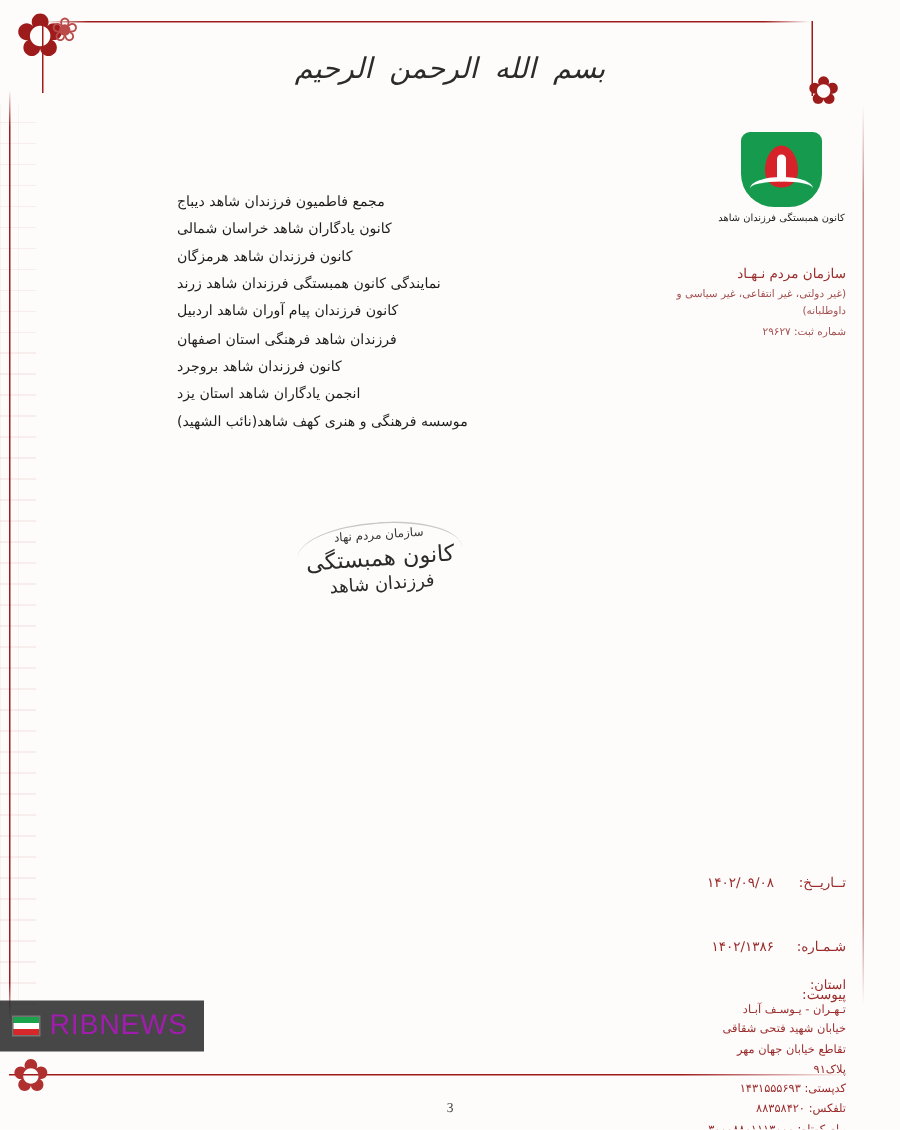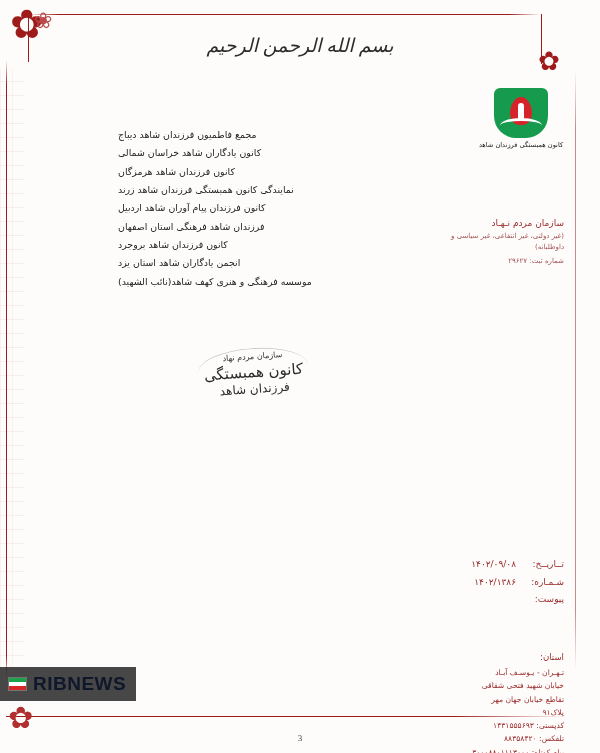--- a/index.html
+++ b/index.html
@@ -110,21 +110,21 @@
       repeating-linear-gradient(90deg, rgba(158,27,27,0.25) 0px, rgba(158,27,27,0.25) 1px, transparent 1px, transparent 12px);
   }
 
   
   .bismillah {
     position: absolute;
     left: 0;
     right: 0;
     top: 34px;
     text-align: center;
-    font-family: Liberation Serif, serif;
+    font-family: Liberation Mono, monospace;
     font-size: 19px;
     color: #2b2b2b;
     font-style: italic;
     letter-spacing: 1px;
   }
 
   
   .quote-box {
     position: absolute;
     left: 36px;
@@ -212,21 +212,20 @@
     top: 178px;
     width: 120px;
     direction: rtl;
     text-align: right;
     color: #9a2b2b;
   }
   .org-title {
     font-size: 9px;
     letter-spacing: 1px;
     margin-bottom: 3px;
-    margin-top: 40px;
   }
   .org-sub {
     font-size: 7px;
     line-height: 1.6;
     color: #a35151;
   }
   .org-reg {
     font-size: 7px;
     margin-top: 4px;
     color: #a35151;
@@ -302,20 +301,21 @@
     font-size: 9px;
     line-height: 1.95;
     color: #9a2b2b;
   }
   .meta-label {
     letter-spacing: 2px;
     min-width: 42px;
   }
   .meta-value {
     color: #9a2b2b;
+    margin-top: 25px;
   }
 
   
   .addr-block {
     position: absolute;
     right: 36px;
     top: 650px;
     width: 128px;
     direction: rtl;
     text-align: right;
@@ -354,23 +354,23 @@
   }
   .news-flag i {
     display: block;
     height: 33.33%;
     width: 100%;
   }
   .news-flag i:nth-child(1) { background: #1aa34a; }
   .news-flag i:nth-child(2) { background: #ffffff; }
   .news-flag i:nth-child(3) { background: #d62828; }
   .news-text {
-    color: #0f172a;
+    color: #a21caf;
     font-size: 19px;
-    font-weight: bold;
+    font-weight: normal;
     letter-spacing: 0.5px;
     font-family: "Liberation Sans", sans-serif;
   }
 
   
   .page-number {
     position: absolute;
     left: 0;
     right: 0;
     bottom: 10px;

